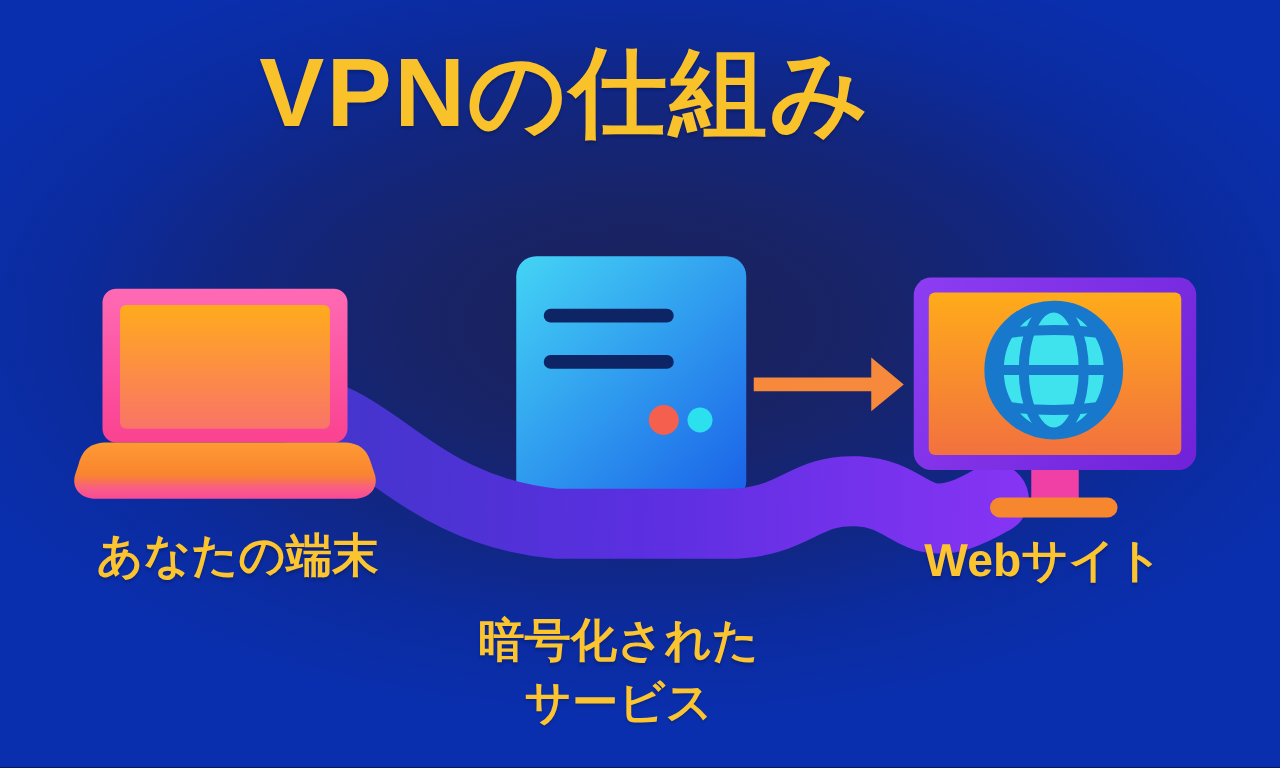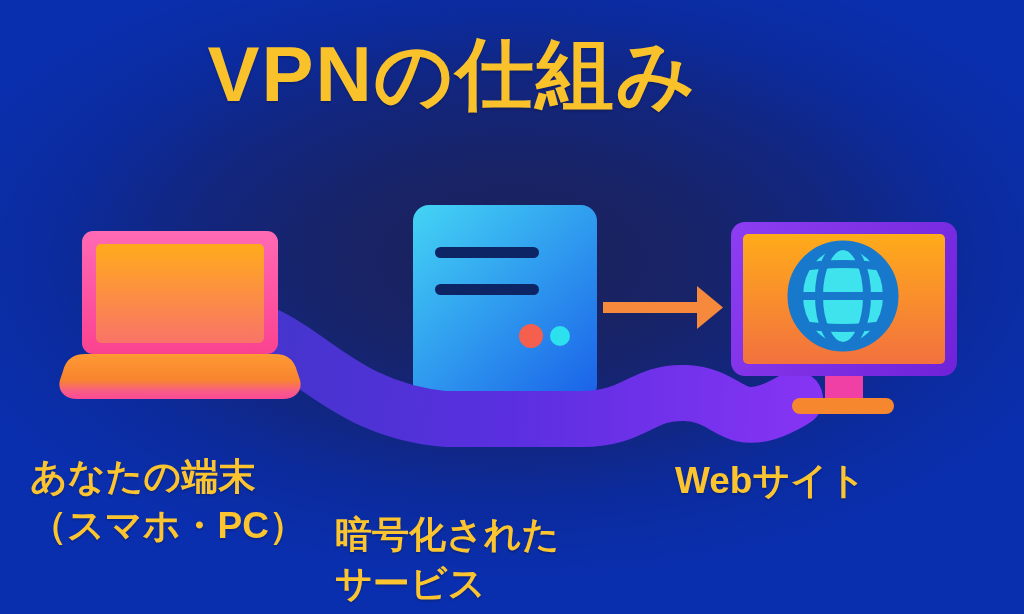--- a/index.html
+++ b/index.html
@@ -9,26 +9,26 @@
       #1b2158 0%, #182469 32%, #12267f 55%, #0b2b9e 78%, #0a2fae 100%);
     font-family:"Liberation Sans","DejaVu Sans",sans-serif;
   }
   .art{position:absolute;left:0;top:0;width:1024px;height:614px;display:block;}
   .title{
     position:absolute;left:0;top:34px;width:905px;text-align:center;
     font-size:78px;font-weight:bold;letter-spacing:2px;line-height:1.05;
     color:#f9c22b;text-shadow:0 2px 2px rgba(0,0,0,0.18);
   }
   .label{
-    position:absolute;width:320px;text-align:left;
+    position:absolute;width:320px;text-align:center;
     font-size:37px;font-weight:bold;line-height:49px;
-    color:#fcc42e;text-shadow:0 2px 2px rgba(0,0,0,0.18);margin-top:32px;
+    color:#fcc42e;text-shadow:0 2px 2px rgba(0,0,0,0.18);
   }
   .label-device{left:30px;top:420px;}
-  .label-tunnel{left:335px;top:478px;}
+  .label-tunnel{left:335px;top:488px;}
   .label-website{left:675px;top:424px;}
 </style>
 </head>
 <body>
 
 <div class="stage">
 
   <svg class="art" viewBox="0 0 1024 614" aria-hidden="true">
     <defs>
       <linearGradient id="gradTunnel" gradientUnits="userSpaceOnUse" x1="210" y1="380" x2="820" y2="400">
@@ -105,21 +105,20 @@
           <path d="M 796 324 Q 843 332 890 324"></path>
         </g>
       </g>
     </g>
   </svg>
 
   <div class="title">VPNの仕組み</div>
 
   <div class="label label-device">
     <div>あなたの端末</div>
-    <div>（スマホ・PC）</div>
   </div>
 
   <div class="label label-tunnel">
     <div>暗号化された</div>
     <div>サービス</div>
   </div>
 
   <div class="label label-website">
     <div>Webサイト</div>
   </div>

